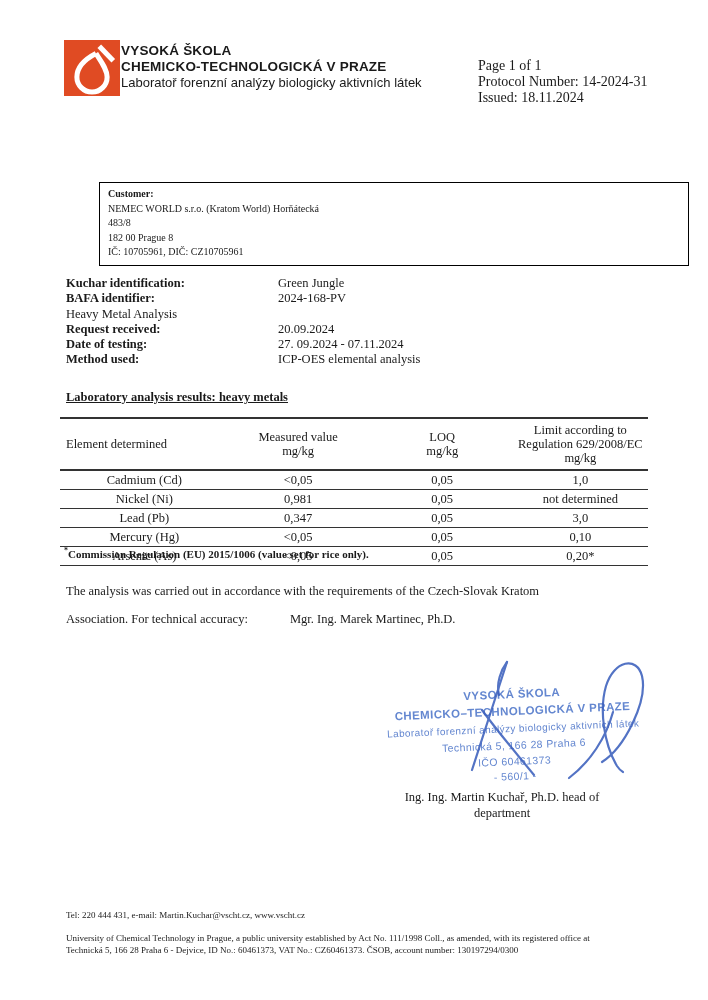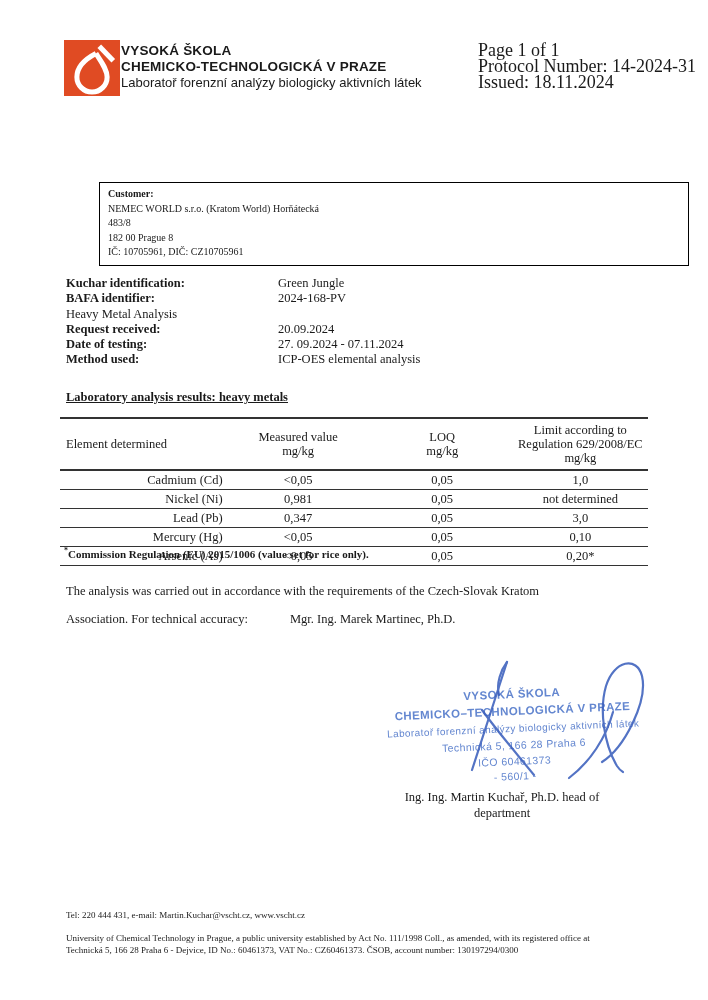--- a/index.html
+++ b/index.html
@@ -7,42 +7,42 @@
     position:relative;width:708px;height:1000px;background:#ffffff;
     font-family:"Liberation Serif", serif;color:#1a1a1a;overflow:hidden;
     margin:0 auto;
   }
   
   .logo{position:absolute;left:64px;top:40px;width:56px;height:56px;background:#e04b23;}
   .logo svg{position:absolute;inset:0;}
   .inst{position:absolute;left:121px;top:43px;font-family:"Liberation Sans",sans-serif;line-height:16px;}
   .inst .l1,.inst .l2{font-weight:bold;font-size:13.5px;letter-spacing:0.2px;}
   .inst .l3{font-weight:normal;font-size:13px;}
-  .pageinfo{position:absolute;left:478px;top:42px;font-size:18px;line-height:16px;}
+  .pageinfo{position:absolute;left:478px;top:58px;font-size:14px;line-height:16px;}
   
   .title{position:absolute;left:0;top:149px;width:100%;text-align:center;font-size:13.5px;letter-spacing:0.4px;}
   
   .custbox{position:absolute;left:60px;top:182px;width:572px;border:1px solid #000;
     padding:4px 8px 5px 8px;font-size:10px;line-height:14.6px;margin-left:39px;}
   .custbox .blabel{font-weight:bold;}
   
   .sampleinfo{position:absolute;left:66px;top:276px;width:560px;font-size:12.5px;line-height:15.3px;}
   .sampleinfo .row{display:flex;}
   .sampleinfo .lab{font-weight:bold;width:212px;flex:0 0 212px;}
   .sampleinfo .val{flex:1;}
   
   .res-head{position:absolute;left:66px;top:390px;font-size:12.5px;font-weight:bold;text-decoration:underline;}
   .tbl{position:absolute;left:60px;top:417px;width:588px;border-collapse:collapse;table-layout:fixed;font-size:12.5px;}
   .tbl col.c1{width:28%;} .tbl col.c2{width:25%;} .tbl col.c3{width:24%;} .tbl col.c4{width:23%;}
   .tbl th{font-weight:normal;text-align:center;vertical-align:middle;padding:4px 2px;line-height:14px;}
   .tbl th.first{text-align:left;padding-left:6px;}
   .tbl thead tr{border-top:2px solid #333;border-bottom:2px solid #333;}
   .tbl tbody tr{border-bottom:1.5px solid #333;}
   .tbl td{text-align:center;padding:1.5px 2px;height:14px;}
-  .tbl td.first{text-align:right;padding-left:6px;}
+  .tbl td.first{text-align:center;padding-left:6px;}
   .footnote{position:absolute;left:64px;top:546px;font-size:11px;font-weight:bold;}
   .footnote sup{font-size:8px;}
   
   .stmt1{position:absolute;left:66px;top:584px;font-size:12.5px;}
   .stmt2{position:absolute;left:66px;top:612px;font-size:12.5px;display:flex;}
   .stmt2 .nm{margin-left:42px;}
   
   .stamp{position:absolute;left:366px;top:654px;width:294px;height:140px;transform:rotate(-2.5deg);}
   .stamp .stxt{position:absolute;left:0;width:100%;text-align:center;
     font-family:"Liberation Sans",sans-serif;color:#6487d0;letter-spacing:0.4px;}

